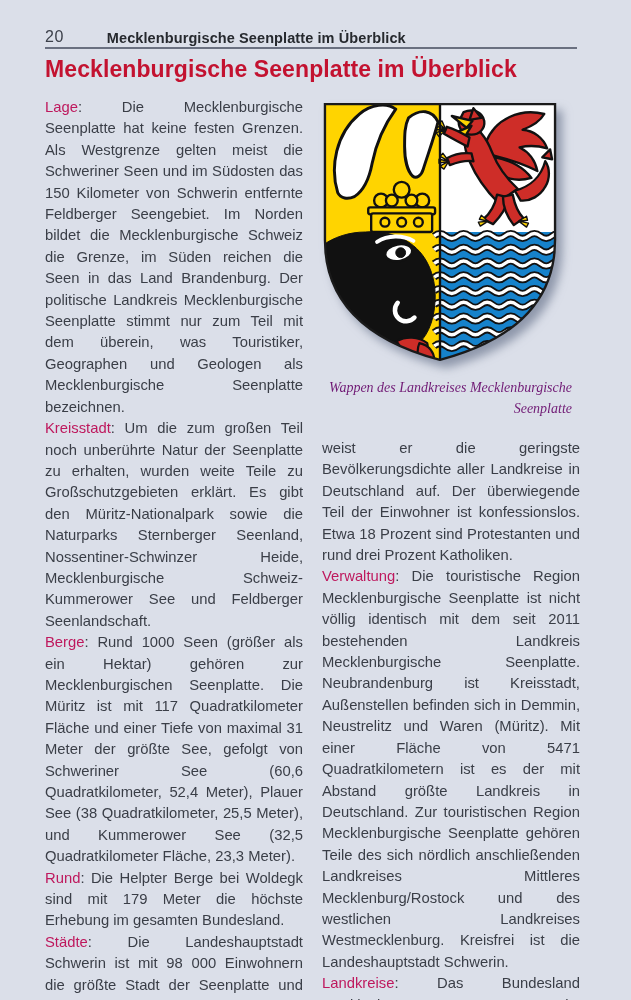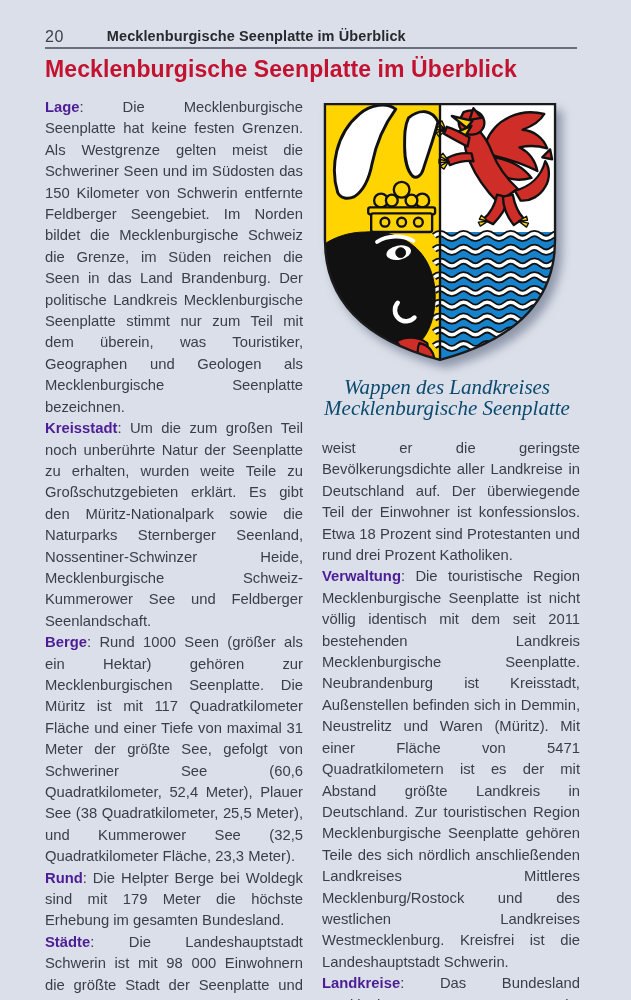--- a/index.html
+++ b/index.html
@@ -8,38 +8,38 @@
   }
   *{margin:0;padding:0;box-sizing:border-box;}
   html,body{width:631px;height:1000px;}
   body{
     background:var(--page-bg);
     font-family:"Liberation Sans",sans-serif;
     color:var(--text);
     position:relative;
     overflow:hidden;
   }
-  .runhead{position:absolute;top:28px;left:45px;width:533px;display:flex;align-items:flex-start;}
+  .runhead{position:absolute;top:28px;left:45px;width:533px;display:flex;align-items:flex-end;}
   .pagenum{font-size:16px;color:#3c404a;letter-spacing:.5px;}
   .runtitle{font-size:14.5px;font-weight:bold;color:#26292e;margin-left:43px;letter-spacing:.1px;}
   .headrule{position:absolute;top:47px;left:45px;width:532px;height:2px;background:var(--rule);}
   .pgtitle{position:absolute;top:56px;left:45px;font-size:23px;font-weight:bold;color:var(--title-red);letter-spacing:.1px;}
   .cols{position:absolute;top:97px;left:45px;width:536px;display:flex;gap:19px;}
   .col{width:258px;}
   .col p{
     font-size:14.8px;line-height:21.4px;text-align:justify;
     hyphens:auto;-webkit-hyphens:auto;color:var(--text);
   }
-  .col p b{color:#4c1d95;font-weight:bold;}
+  .col p b{color:#be185d;font-weight:normal;}
   .figure{width:248px;margin:2px 0 10px 0;}
   .figure svg{display:block;filter:drop-shadow(6px 7px 5px rgba(80,92,120,.55));}
   .caption{
     font-family:"Liberation Serif",serif;font-style:italic;
-    font-size:21px;line-height:21px;color:#0c4a6e;
-    margin:4px 0 19px 0;width:250px;text-align:center;
+    font-size:14px;line-height:21px;color:#701a75;
+    margin:4px 0 19px 0;width:250px;text-align:right;
   }
   
   .f-gold{fill:var(--gold);}
   .f-red{fill:var(--heraldic-red);}
   .f-blue{fill:var(--wave-blue);}
   .f-white{fill:#ffffff;}
   .f-black{fill:#111111;}
   .s-ink{stroke:#111;stroke-linejoin:round;}
 </style>
 </head>

